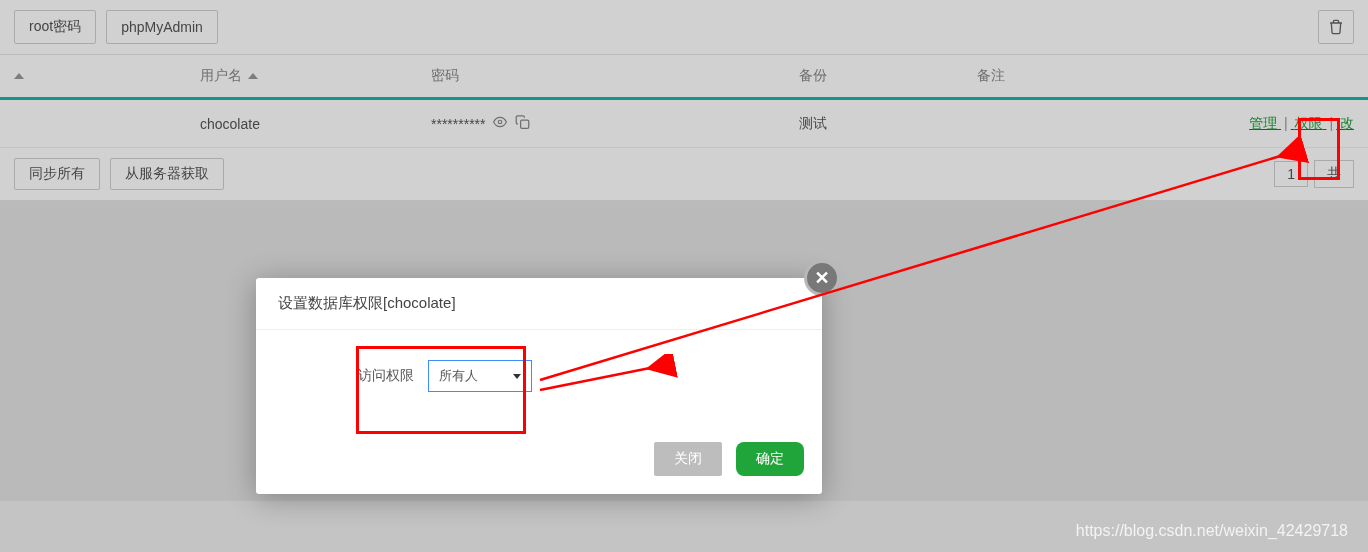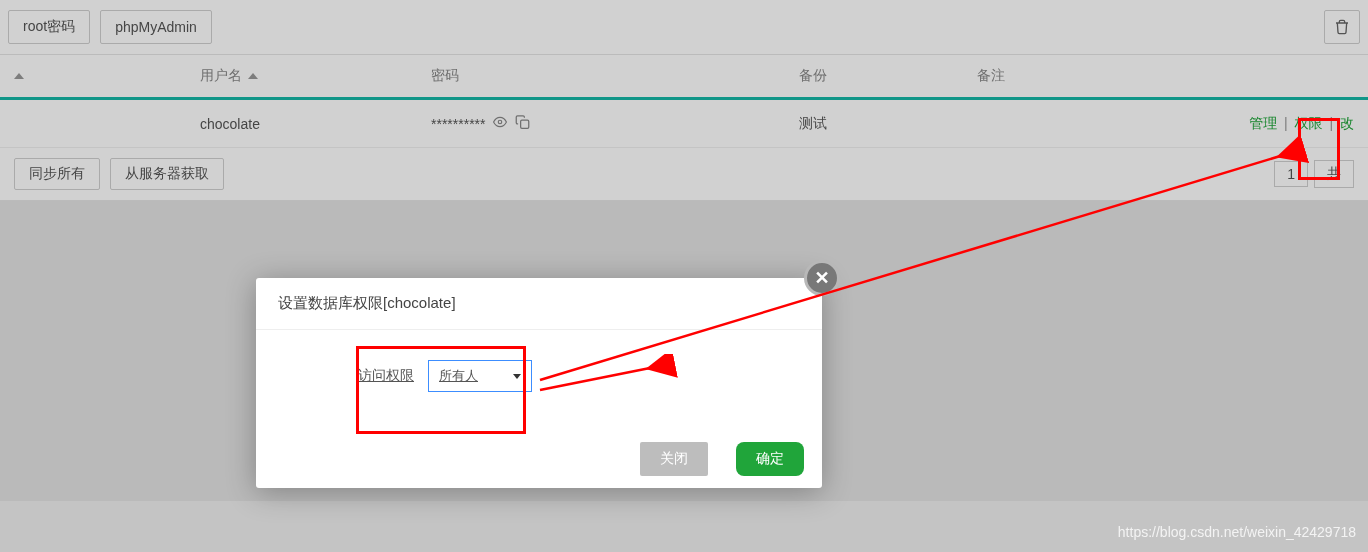--- a/index.html
+++ b/index.html
@@ -1,63 +1,63 @@
 <!DOCTYPE html>
 <html><head>
   <meta charset="utf-8">
   <style>
     * { margin: 0; padding: 0; box-sizing: border-box; }
     body { font-family: "Microsoft YaHei", Arial, sans-serif; font-size: 14px; color: #555; background: #f0f0f0; width: 1368px; height: 552px; position: relative; overflow: hidden; }
     
     .overlay { position: absolute; inset: 0; background: rgba(0,0,0,0.18); z-index: 5; }
     
-    .toolbar { background: #fff; padding: 10px 8px; border-bottom: 1px solid #e5e5e5; display: flex; gap: 10px; }
+    .toolbar { background: #fff; padding: 10px 14px; border-bottom: 1px solid #e5e5e5; display: flex; gap: 10px; }
     .btn-outline { border: 1px solid #d0d0d0; background: #fff; padding: 6px 14px; border-radius: 2px; font-size: 14px; color: #555; cursor: pointer; }
     .icon-btn { border: 1px solid #d0d0d0; background: #fff; width: 36px; height: 34px; border-radius: 2px; display: flex; align-items: center; justify-content: center; cursor: pointer; margin-left: auto; }
     
     .table-area { background: #fff; }
     .table-header { display: flex; padding: 12px 14px; color: #888; font-size: 14px; border-bottom: 3px solid #14b8a6; }
     .table-row { display: flex; padding: 14px 14px; border-bottom: 1px solid #f0f0f0; align-items: center; }
     .col-sort { width: 186px; display: flex; align-items: center; gap: 6px; }
     .col-user { width: 222px; display: flex; align-items: center; gap: 6px; }
     .col-pass { width: 368px; display: flex; align-items: center; gap: 6px; margin-left: 9px; }
     .col-backup { width: 178px; }
     .col-note { width: 286px; }
-    .col-actions { flex: 1; text-align: right; white-space: nowrap; }
+    .col-actions { flex: 1; text-align: right; white-space: nowrap; text-decoration: underline; }
     
     .sort-arrow { width: 0; height: 0; border-left: 5px solid transparent; border-right: 5px solid transparent; border-bottom: 6px solid #999; display: inline-block; }
     
     .link-green { color: #20a53a; cursor: pointer; }
     .divider-gray { color: #999; margin: 0 3px; }
     
     .eye-icon, .copy-icon { color: #888; cursor: pointer; }
     
     .footer-bar { background: #fff; padding: 10px 14px; display: flex; gap: 10px; border-bottom: 1px solid #e5e5e5; }
     .page-right { margin-left: auto; display: flex; gap: 6px; align-items: center; }
     .page-box { border: 1px solid #d0d0d0; padding: 4px 12px; background: #fff; }
     
     .spacer-gray { background: #e3e3e3; height: 300px; }
     
     .modal { position: absolute; left: 256px; top: 278px; width: 566px; background: #fff; border-radius: 3px; box-shadow: 0 4px 30px rgba(0,0,0,0.3); z-index: 10; }
     .modal-header { padding: 16px 22px; font-size: 15px; color: #444; border-bottom: 1px solid #eee; }
-    .modal-body { padding: 30px 22px 38px; display: flex; align-items: flex-end; gap: 14px; text-decoration: underline; }
+    .modal-body { padding: 30px 22px 38px; display: flex; align-items: flex-end; gap: 14px; }
     .modal-body-inner { margin-left: 80px; display: flex; align-items: center; gap: 14px; }
     .select-box { border: 1px solid #3c8dff; padding: 6px 10px; width: 104px; background: #fff; display: flex; align-items: center; justify-content: space-between; cursor: pointer; font-size: 13px; }
     .select-arrow { width: 0; height: 0; border-left: 4px solid transparent; border-right: 4px solid transparent; border-top: 5px solid #333; }
-    .modal-footer { padding: 12px 18px 12px; display: flex; gap: 28px; justify-content: flex-end; }
+    .modal-footer { padding: 12px 18px 18px; display: flex; gap: 14px; justify-content: flex-end; }
     .btn-gray { background: #bdbdbd; color: #fff; border: none; padding: 8px 20px; border-radius: 2px; font-size: 14px; cursor: pointer; }
     .btn-green { background: #20a53a; color: #fff; border: none; padding: 8px 20px; border-radius: 8px; font-size: 14px; cursor: pointer; }
     .modal-close { position: absolute; right: -18px; top: -18px; width: 36px; height: 36px; border-radius: 50%; background: #787878; border: 3px solid #b8b8b8; display: flex; align-items: center; justify-content: center; cursor: pointer; color: #fff; font-size: 18px; font-weight: bold; }
     
     .red-box-1 { position: absolute; left: 1298px; top: 118px; width: 42px; height: 62px; border: 3px solid #ff0000; z-index: 20; pointer-events: none; }
     .red-box-2 { position: absolute; left: 356px; top: 346px; width: 170px; height: 88px; border: 3px solid #ff0000; z-index: 20; pointer-events: none; }
     
     .arrow-svg { position: absolute; z-index: 20; pointer-events: none; }
     
-    .watermark { position: absolute; right: 12px; bottom: 12px; color: rgba(255,255,255,0.8); font-size: 14px; z-index: 30; }
+    .watermark { position: absolute; right: 20px; bottom: 12px; color: rgba(255,255,255,0.8); font-size: 16px; z-index: 30; }
     
     .trash-svg { width: 16px; height: 16px; }
   </style>
 </head>
 <body>
 
 <div class="toolbar">
   <button class="btn-outline">root密码</button>
   <button class="btn-outline">phpMyAdmin</button>
   <div class="icon-btn">

